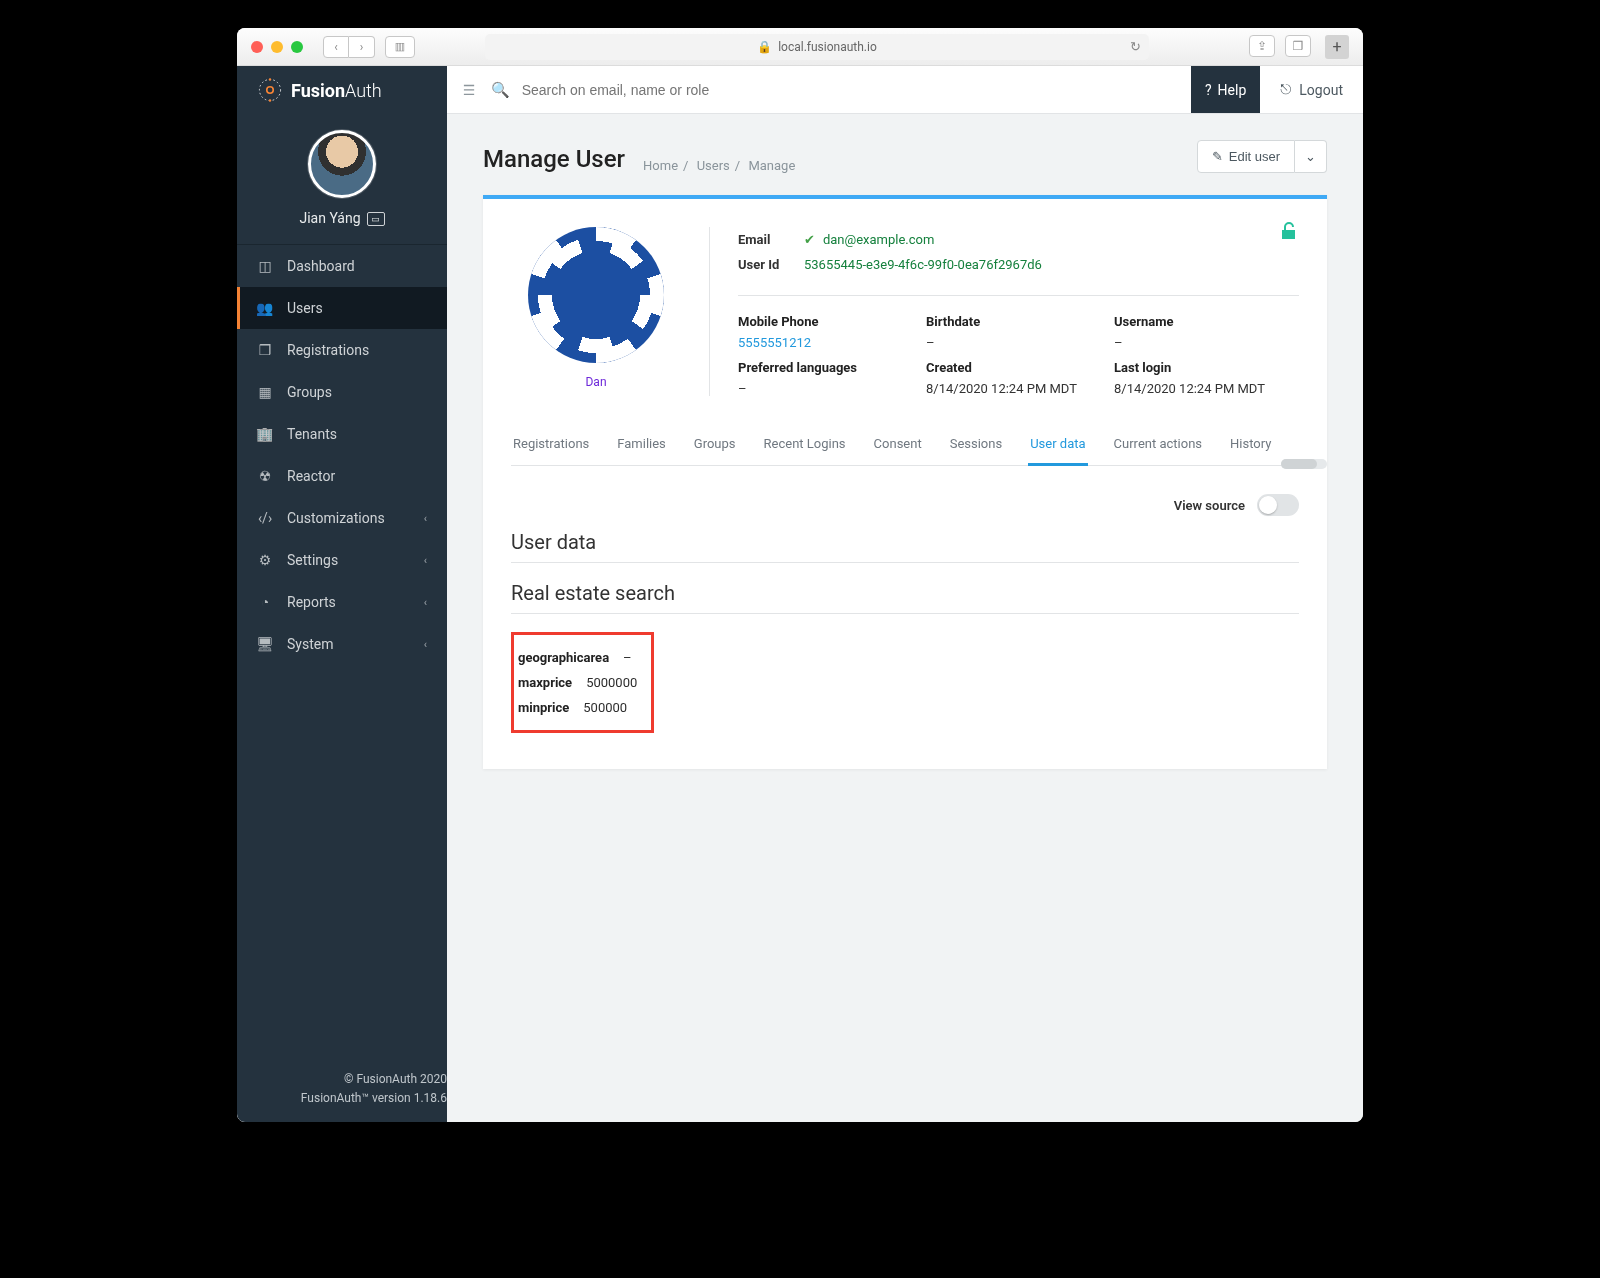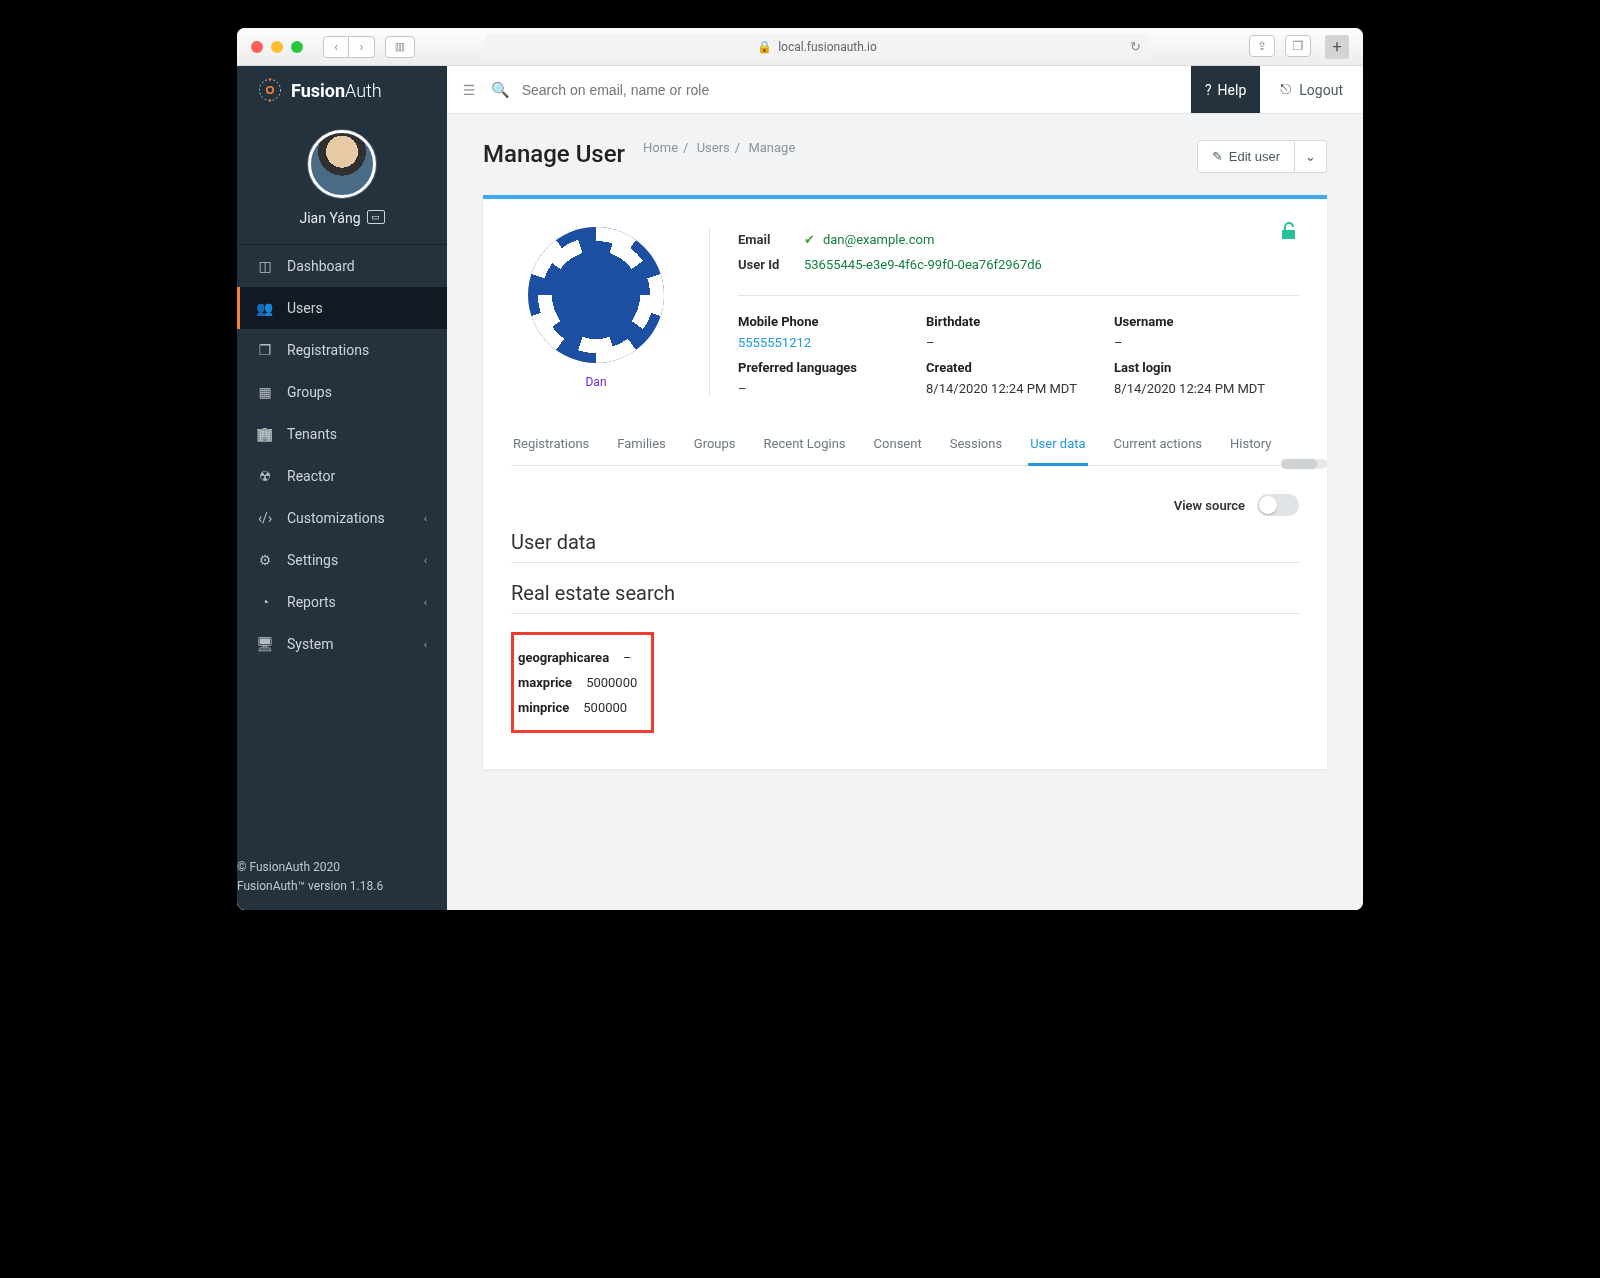--- a/index.html
+++ b/index.html
@@ -19,45 +19,45 @@
   .navbtns{display:flex;gap:0;margin-left:20px}
   .navbtn{width:26px;height:22px;border:1px solid #c7c7c7;background:#fff;display:flex;align-items:center;justify-content:center;font-size:12px;color:#8a8a8a}
   .navbtn:first-child{border-radius:4px 0 0 4px}.navbtn:last-child{border-left:none;border-radius:0 4px 4px 0}
   .sidebtn{margin-left:10px;width:30px;height:22px;border:1px solid #c7c7c7;border-radius:4px;background:#fff;display:flex;align-items:center;justify-content:center;color:#8a8a8a;font-size:11px}
   .addr{flex:1;margin:0 100px 0 70px;height:26px;border-radius:5px;background:#f3f3f3;display:flex;align-items:center;justify-content:center;color:#666;font-size:12px;position:relative}
   .reload{position:absolute;right:8px;font-size:13px;color:#888}
   .macright{display:flex;gap:10px}
   .macicon{width:26px;height:22px;border:1px solid #c7c7c7;border-radius:4px;background:#fff;display:flex;align-items:center;justify-content:center;color:#8a8a8a;font-size:12px}
   .plusbtn{width:24px;height:24px;background:#d3d3d3;border-radius:3px;margin-left:4px;display:flex;align-items:center;justify-content:center;font-size:16px;color:#555}
   
-  .app{display:flex;height:844px;background:var(--pagebg)}
+  .app{display:flex;height:1056px;background:var(--pagebg)}
   .sidebar{width:210px;background:var(--sidebar);color:#cfd3d6;display:flex;flex-direction:column}
   .logo{display:flex;align-items:center;gap:8px;height:48px;padding:0 20px;font-size:18px}
   .logo svg{width:26px;height:26px}
   .logo b{color:#fff;font-weight:700}.logo span{color:#fff;font-weight:300}
   .profile{display:flex;flex-direction:column;align-items:center;padding:16px 0 18px}
   .avatar{width:68px;height:68px;border-radius:50%;border:3px solid #fff;background:radial-gradient(circle at 50% 30%,#e8c9a6 0 30%,#303030 30% 45%,#4a6b85 45% 100%);box-shadow:0 0 0 1px rgba(255,255,255,.2)}
-  .profile-name{margin-top:12px;font-size:14px;color:#e8ebec;display:flex;align-items:flex-start;gap:6px}
+  .profile-name{margin-top:12px;font-size:14px;color:#e8ebec;display:flex;align-items:flex-end;gap:6px}
   .card-ic{display:inline-flex;width:18px;height:14px;border:1px solid #cfd3d6;border-radius:2px;align-items:center;justify-content:center;font-size:9px}
   .nav-sep{height:1px;background:#1a262f;margin:0}
   .navitem{display:flex;align-items:center;height:42px;padding:0 20px;gap:14px;cursor:pointer}
   .navitem.active{background:#111a22;box-shadow:inset 3px 0 0 var(--orange)}
   .navitem .chev{margin-left:auto;font-size:11px;opacity:.7}
   .nav-ic{width:16px;display:flex;justify-content:center;opacity:.85;font-size:14px}
-  .sb-foot{margin-top:auto;text-align:left;padding:10px 0 14px;color:#bfc6cb;font-size:12px;line-height:1.6}
+  .sb-foot{margin-top:auto;text-align:right;padding:10px 0 14px;color:#bfc6cb;font-size:12px;line-height:1.6}
   
   .main{flex:1;display:flex;flex-direction:column}
   .topbar{height:48px;background:var(--topbar);display:flex;align-items:center;border-bottom:1px solid var(--border)}
   .hamb{width:44px;display:flex;align-items:center;justify-content:center;color:#8d969c;font-size:14px}
   .search{flex:1;display:flex;align-items:center;gap:10px;color:#8d969c}
   .search input{border:none;outline:none;font-size:14px;color:#333;width:100%}
   .help{background:var(--sidebar);color:#fff;height:100%;padding:0 14px;display:flex;align-items:center;gap:6px;font-size:14px}
   .logout{padding:0 20px;display:flex;align-items:center;gap:8px;color:#4c5860;font-size:14px;height:100%}
   .page{padding:26px 36px;overflow:auto}
-  .pagehead{display:flex;align-items:flex-start}
+  .pagehead{display:flex;align-items:flex-end}
   .pagehead h1{font-size:24px;font-weight:500;margin:0 18px 0 0}
   .crumbs{color:var(--muted);font-size:13px}
   .crumbs span{margin:0 5px}
   .editgrp{margin-left:auto;display:flex}
   .btn{background:#fff;border:1px solid #d4d8da;padding:8px 14px;font-size:13px;color:#4c5860;display:flex;align-items:center;gap:6px;cursor:pointer}
   .btn:first-child{border-radius:4px 0 0 4px}
   .btn.caret{border-left:none;border-radius:0 4px 4px 0;padding:8px 10px}
   .panel{background:#fff;margin-top:22px;border-top:4px solid #3fa9f5;padding:28px 28px 36px;box-shadow:0 1px 3px rgba(0,0,0,.06)}
   .panel-top{display:flex;position:relative}
   .lock{position:absolute;right:0;top:-6px;color:var(--teal)}

